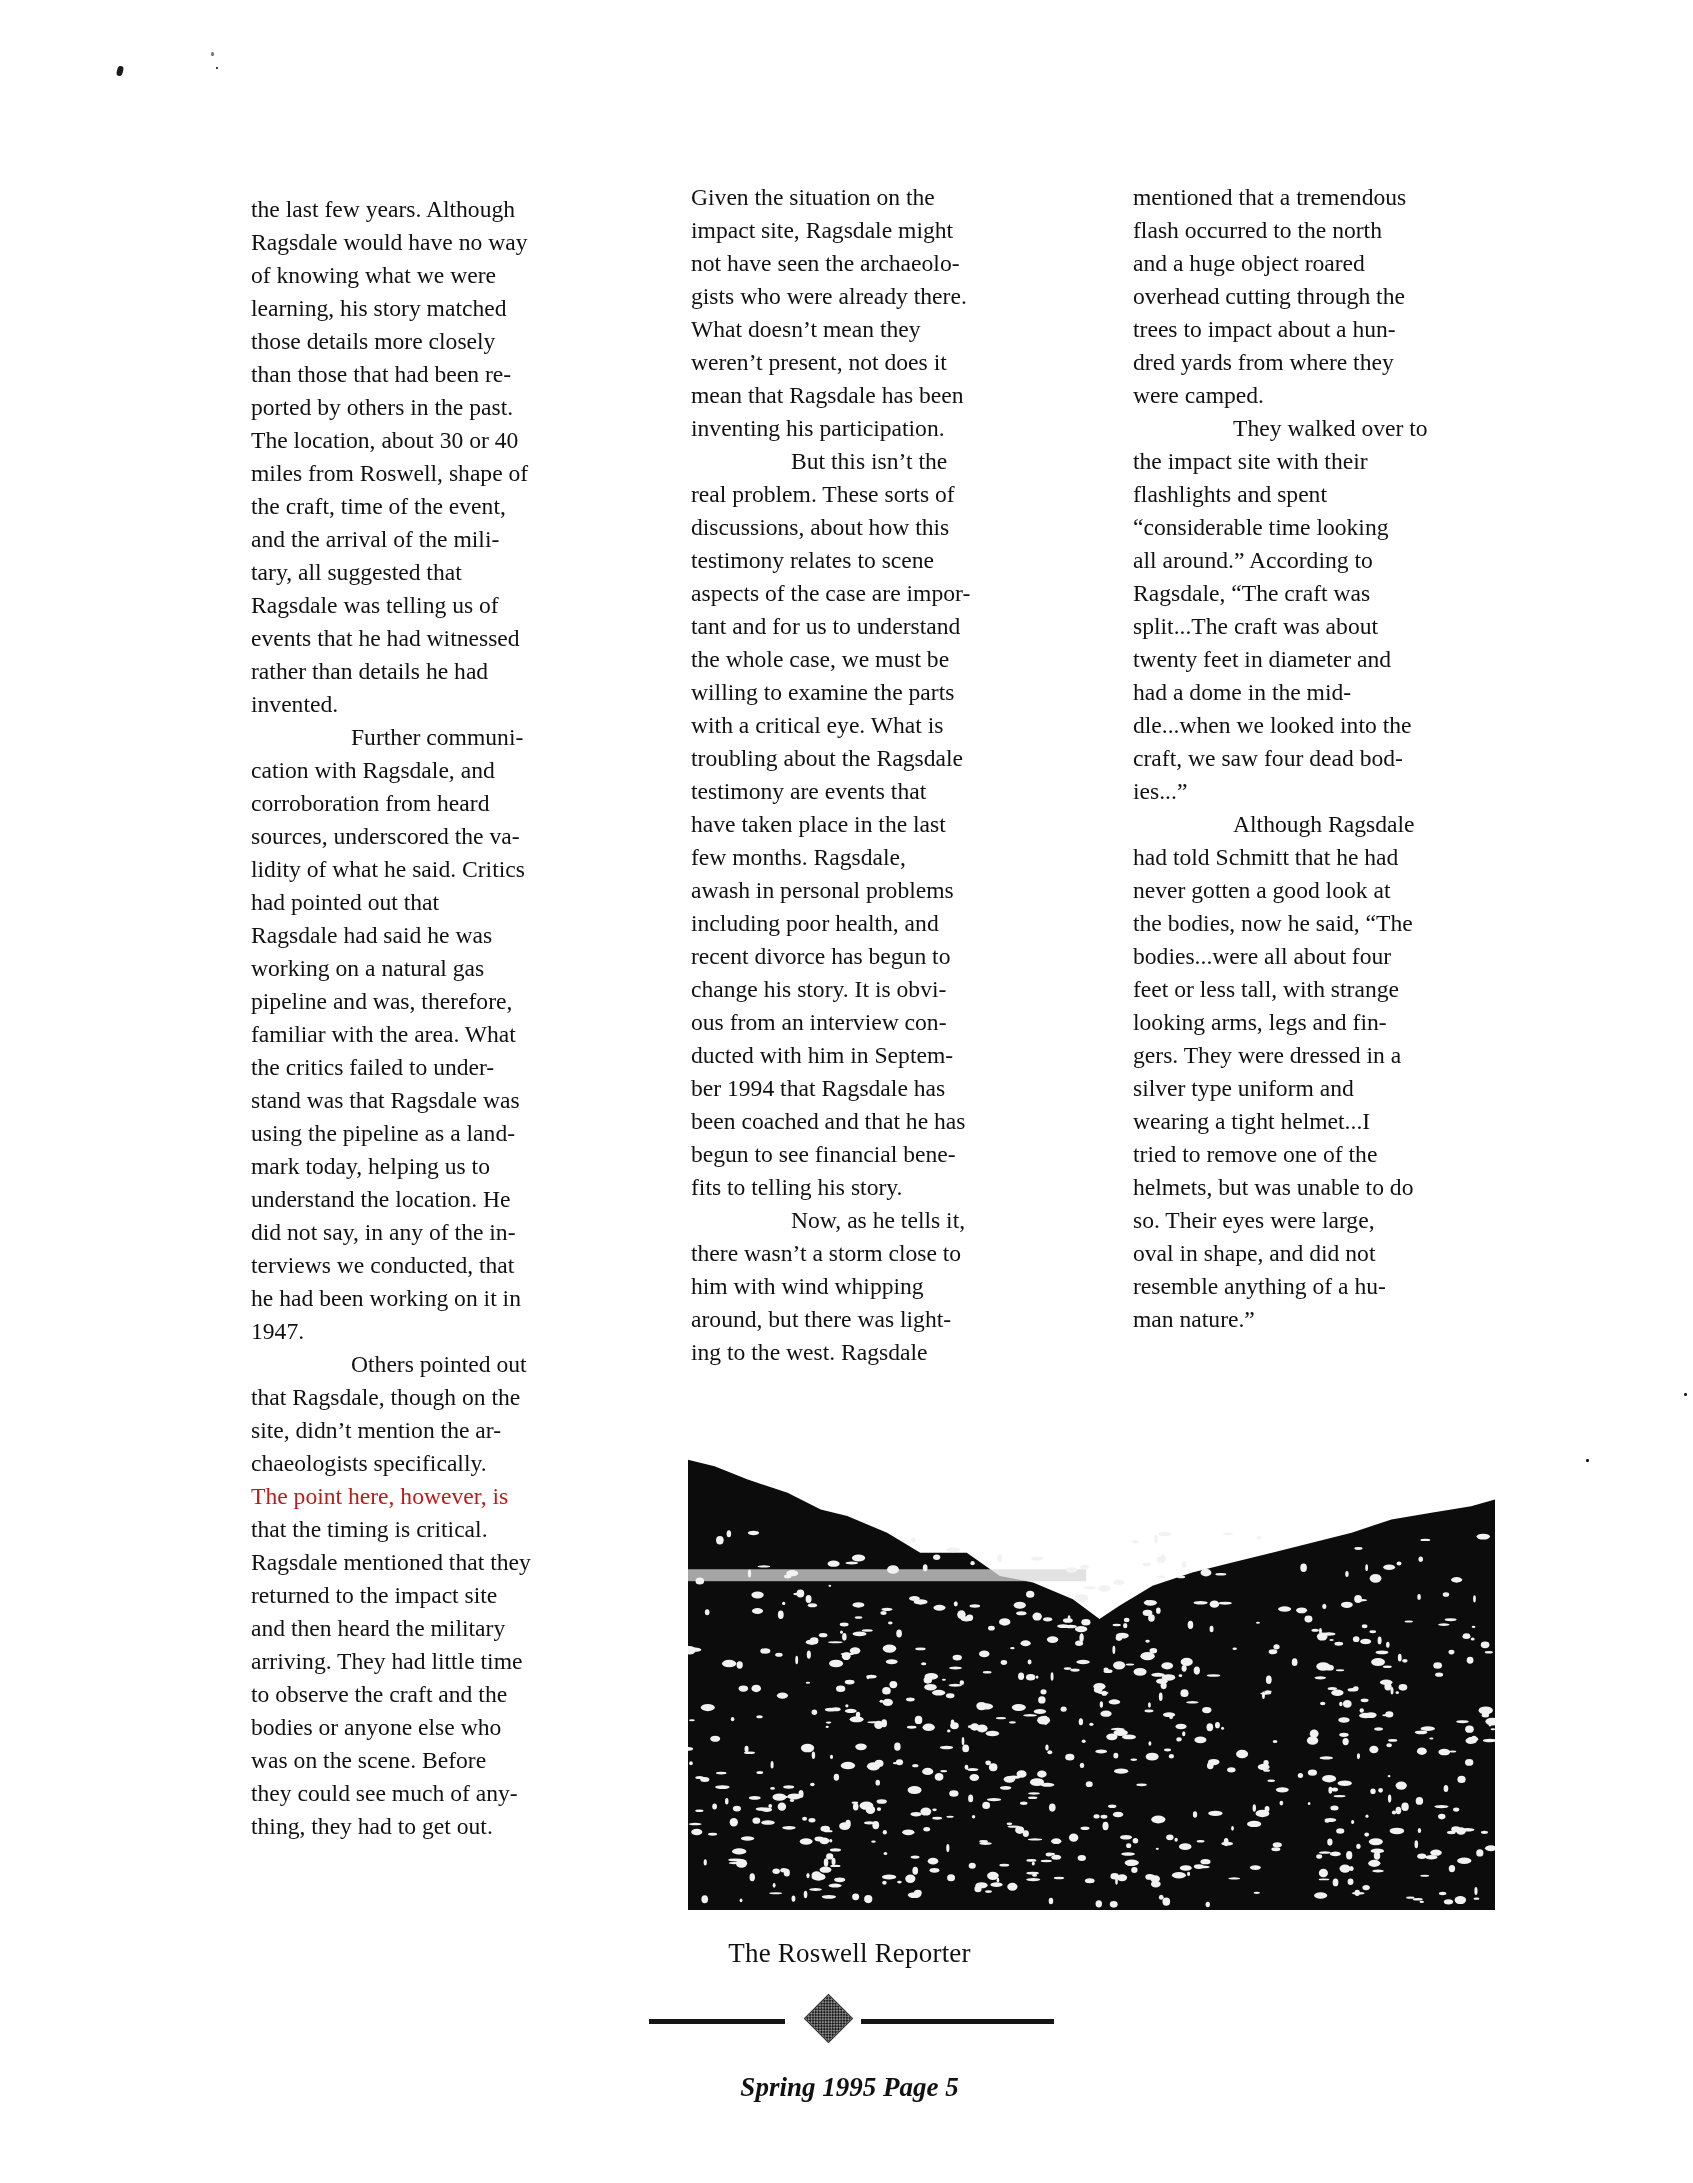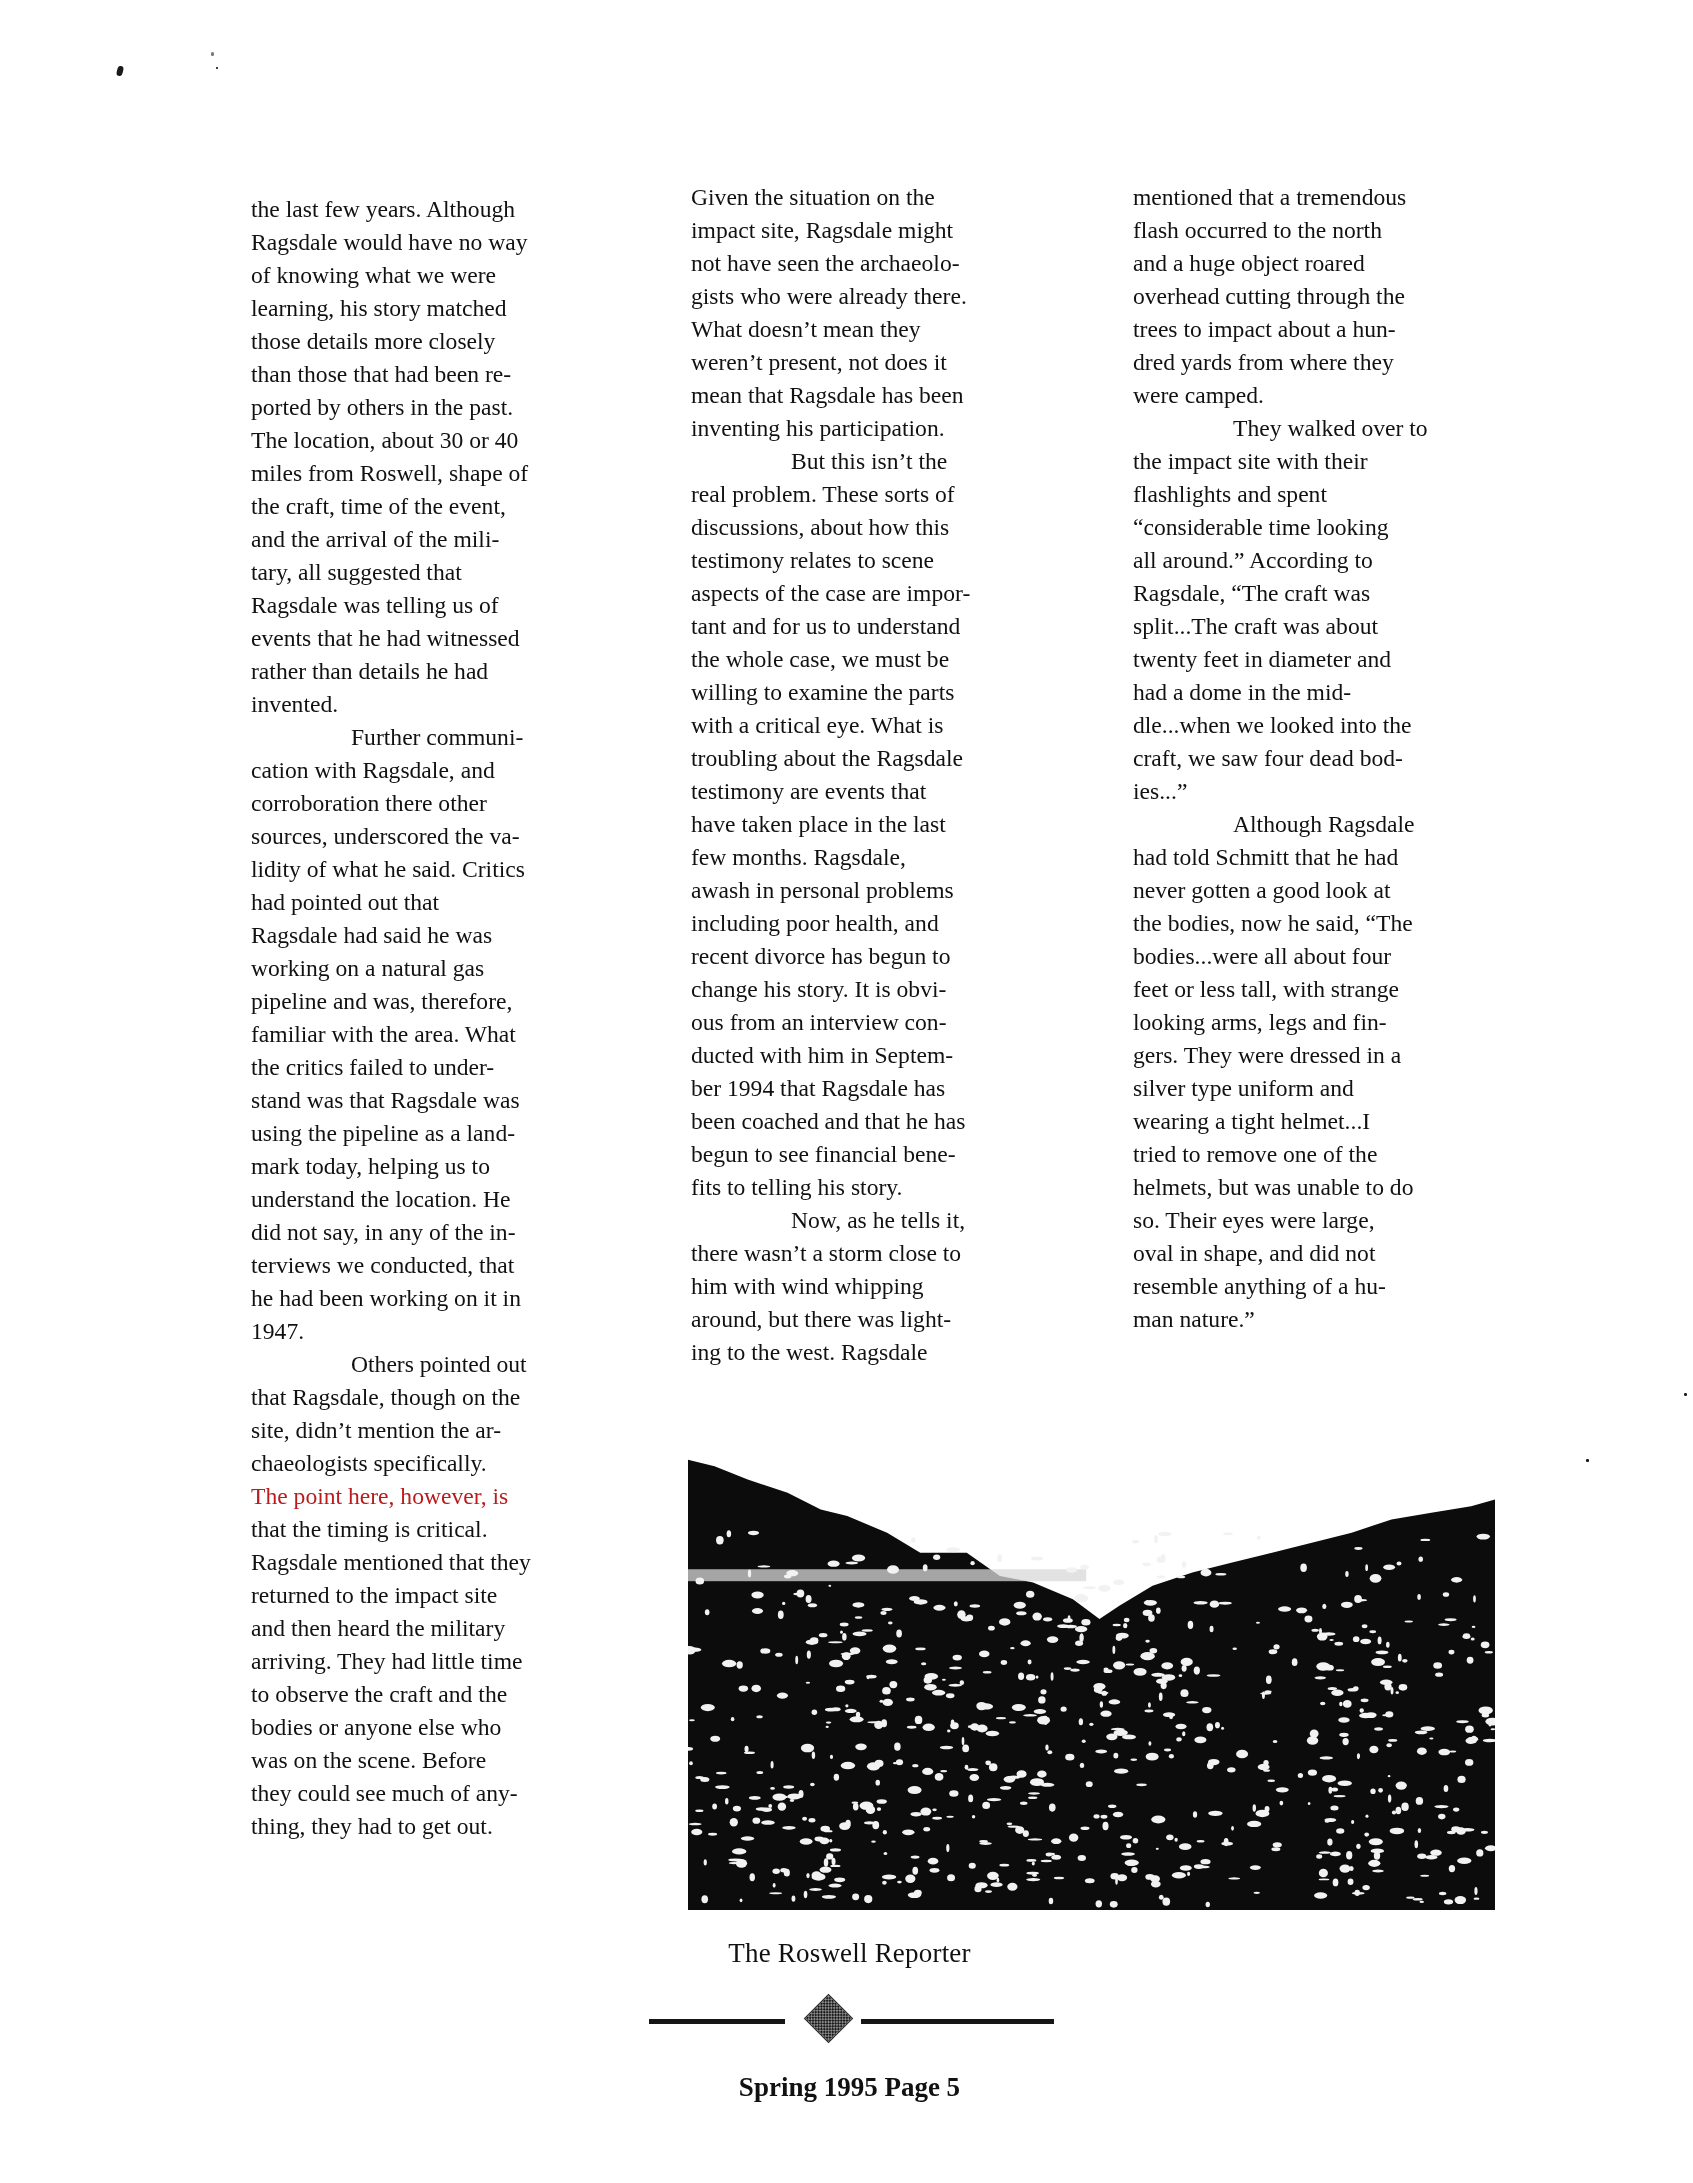--- a/index.html
+++ b/index.html
@@ -39,21 +39,21 @@
   .divider .rule.left { left: 0; width: 136px; }
   .divider .rule.right { right: 0; width: 193px; }
   .divider .diamond {
     position: absolute; left: 162px; top: 6px; width: 33px; height: 33px;
     transform: rotate(45deg);
     background: repeating-conic-gradient(#1a1a1a 0 25%, #8a8a8a 0 50%) 0 0 / 4px 4px;
     border: 1.3px solid #222;
   }
   .footer-page {
     position: absolute; left: 637px; top: 2072px; width: 425px; text-align: center;
-    font-weight: bold; font-size: 27px;
+    font-weight: bold; font-size: 27px; font-style: italic;
   }
 </style>
 </head>
 <body>
 
 <div class="scan-mark m1"></div>
 <div class="scan-mark m2"></div>
 <div class="scan-mark m3"></div>
 <div class="scan-mark m4"></div>
 <div class="scan-mark m5"></div>
@@ -70,21 +70,21 @@
     <span class="line">miles from Roswell, shape of</span>
     <span class="line">the craft, time of the event,</span>
     <span class="line">and the arrival of the mili-</span>
     <span class="line">tary, all suggested that</span>
     <span class="line">Ragsdale was telling us of</span>
     <span class="line">events that he had witnessed</span>
     <span class="line">rather than details he had</span>
     <span class="line">invented.</span>
     <span class="line indent">Further communi-</span>
     <span class="line">cation with Ragsdale, and</span>
-    <span class="line">corroboration there other</span>
+    <span class="line">corroboration from heard</span>
     <span class="line">sources, underscored the va-</span>
     <span class="line">lidity of what he said.  Critics</span>
     <span class="line">had pointed out that</span>
     <span class="line">Ragsdale had said he was</span>
     <span class="line">working on a natural gas</span>
     <span class="line">pipeline and was, therefore,</span>
     <span class="line">familiar with the area.  What</span>
     <span class="line">the critics failed to under-</span>
     <span class="line">stand was that Ragsdale was</span>
     <span class="line">using the pipeline as a land-</span>

